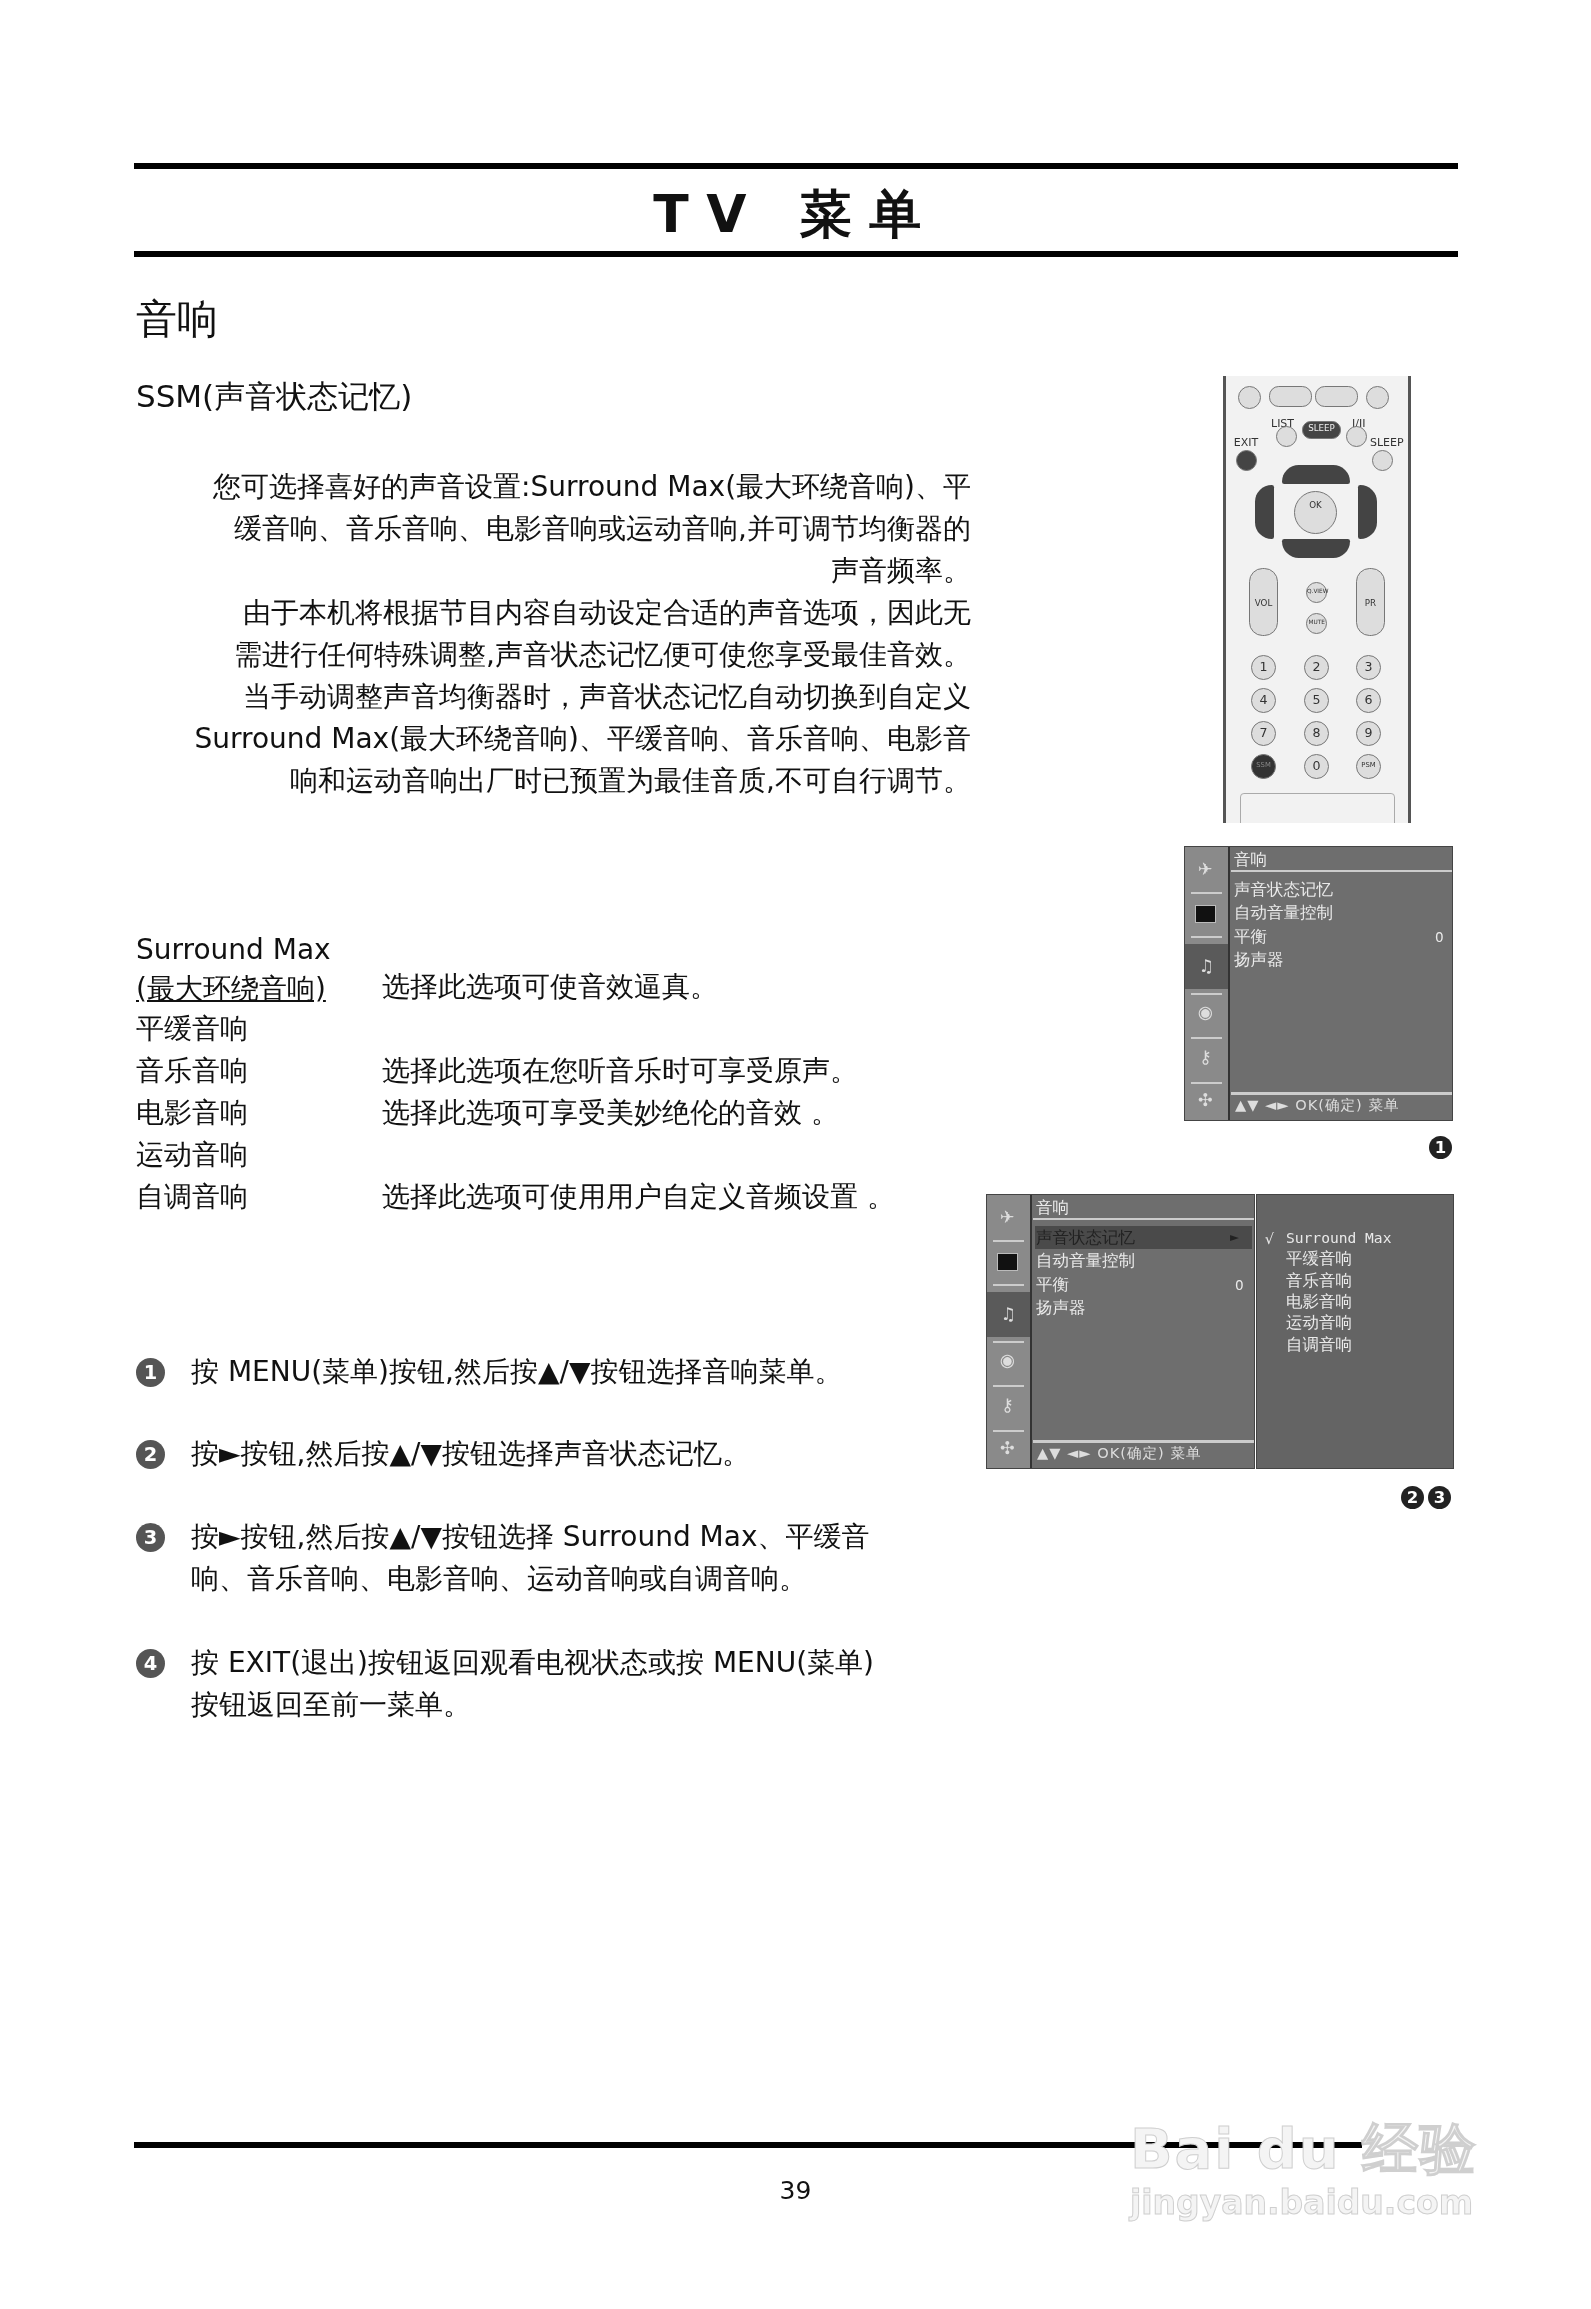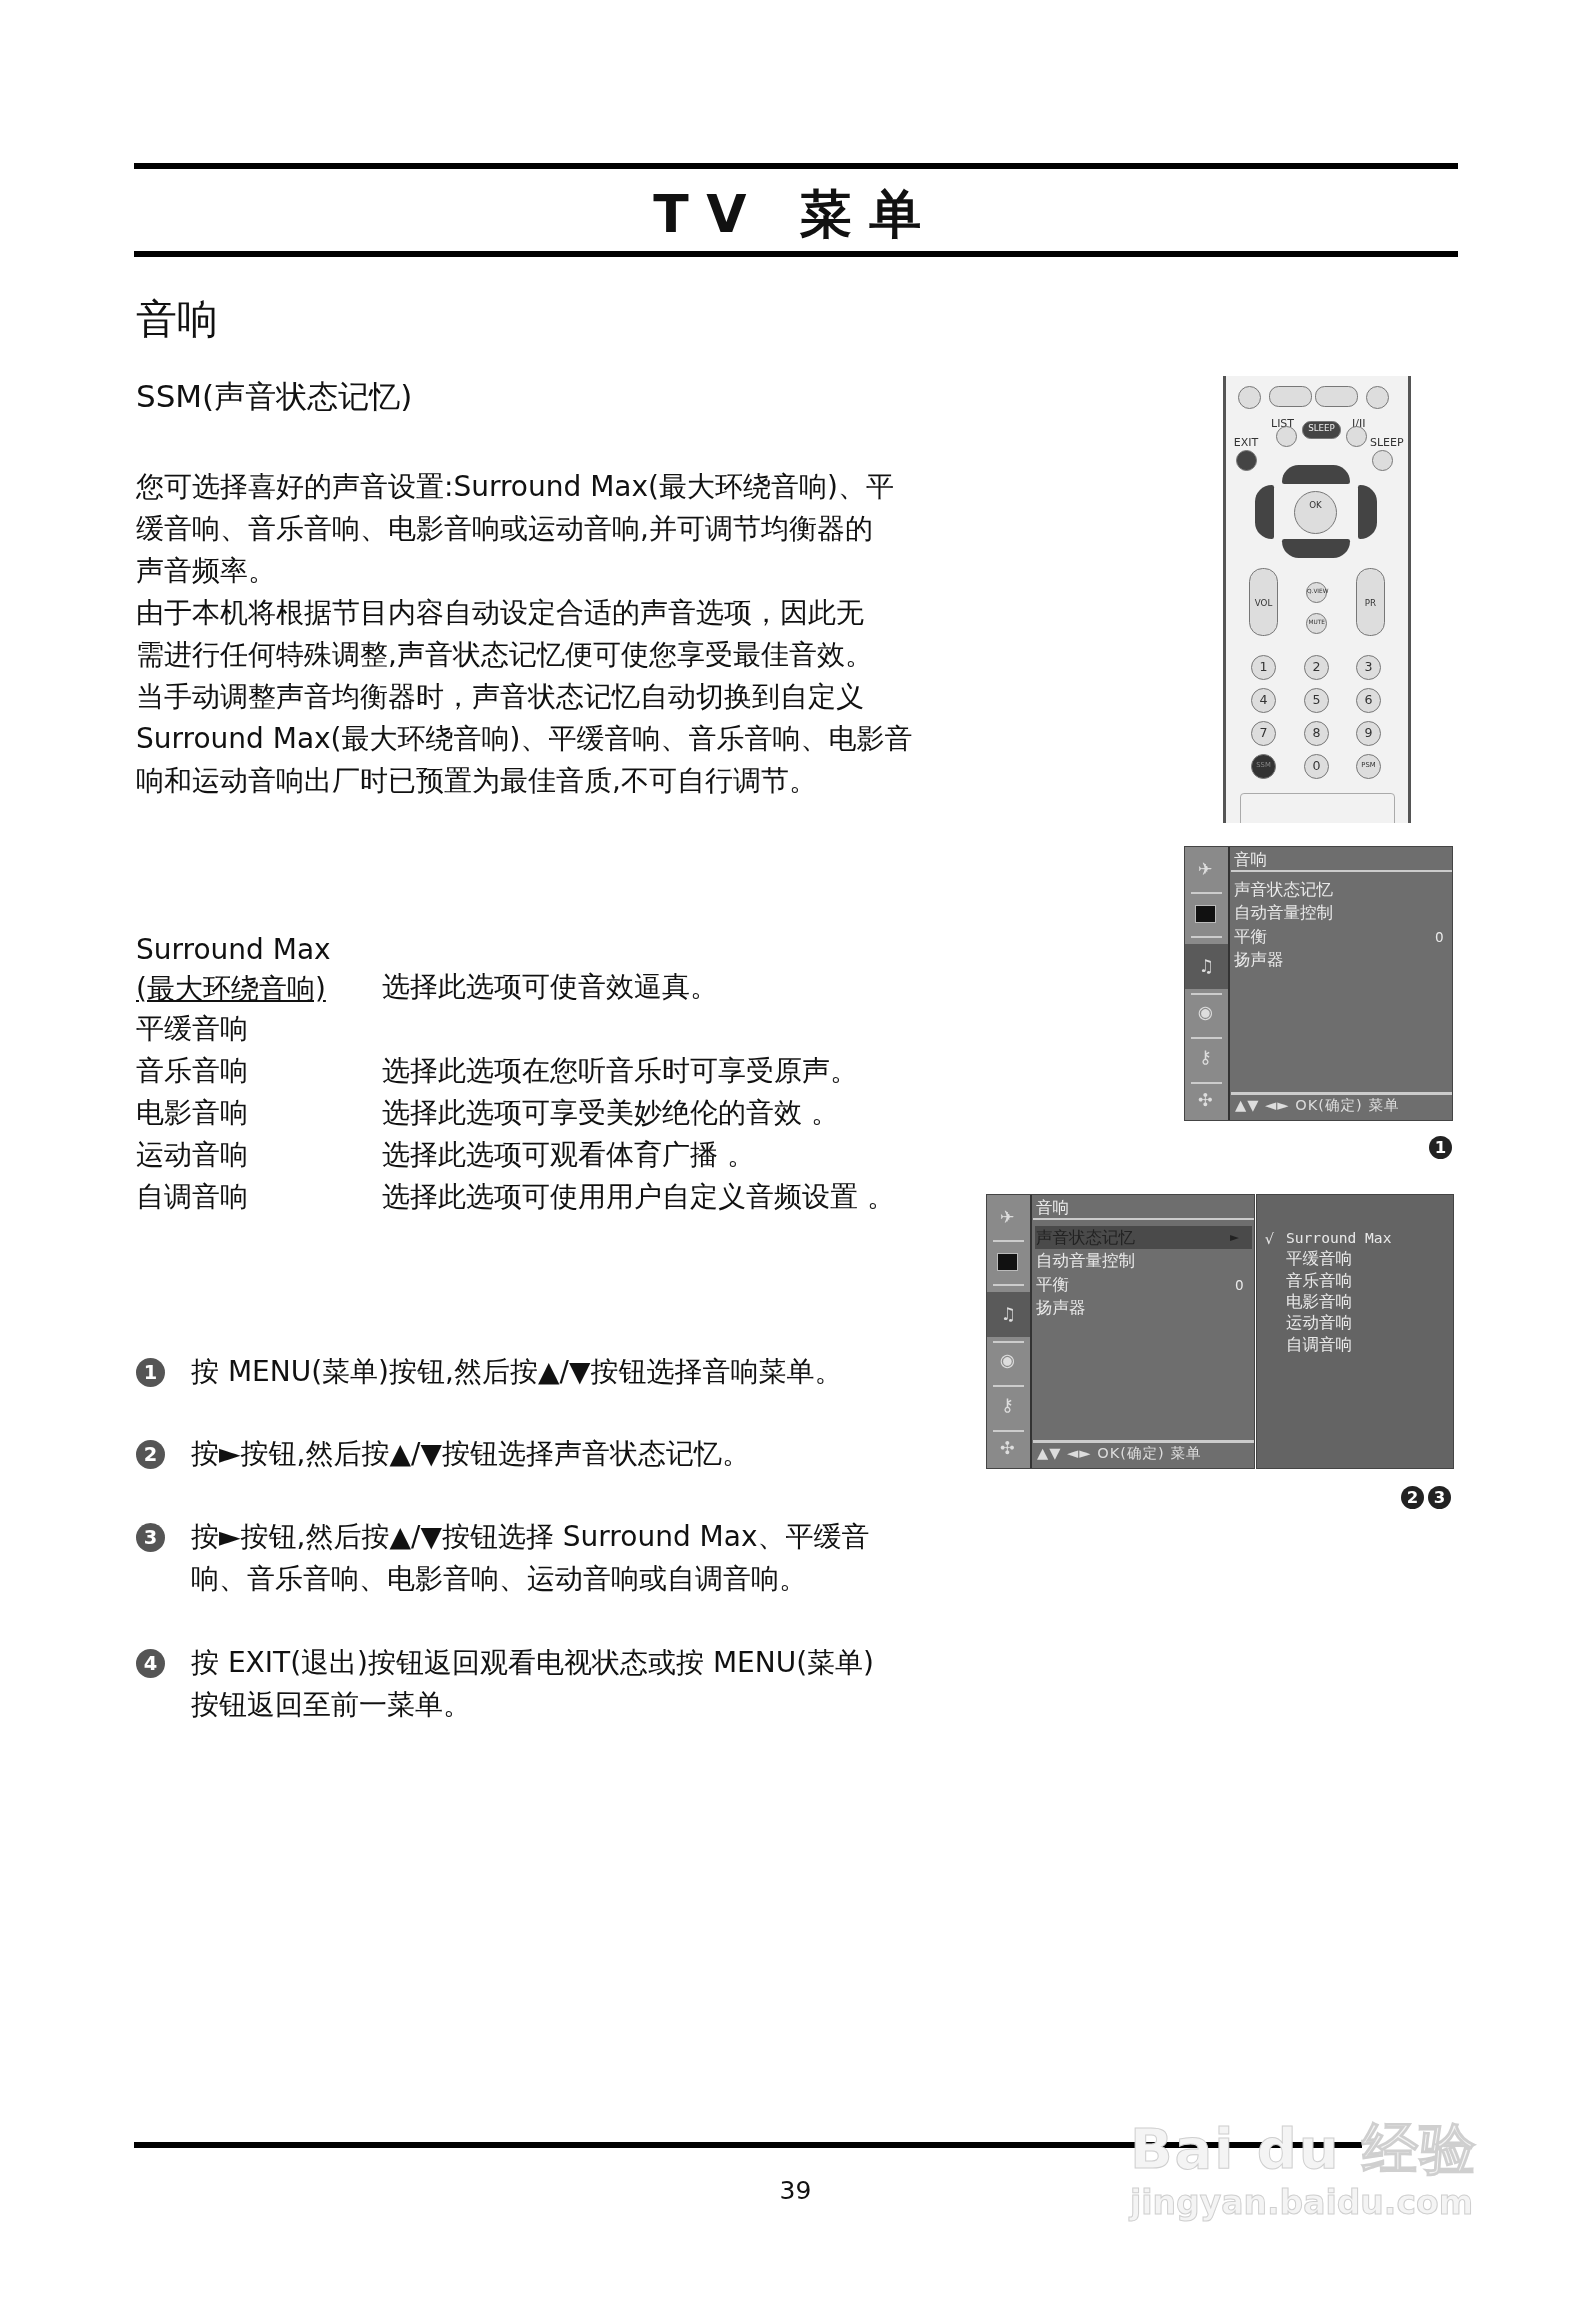--- a/index.html
+++ b/index.html
@@ -4,21 +4,21 @@
 <style>
   html, body { margin:0; padding:0; }
   body { width:1591px; height:2309px; background:#ffffff; position:relative; overflow:hidden;
          font-family:"DejaVu Sans", "Liberation Sans", sans-serif; color:#111; }
   .abs { position:absolute; }
   .rule { position:absolute; left:134px; width:1324px; height:5.8px; background:#000; }
   .title { position:absolute; left:134px; width:1324px; top:180px; height:68px; text-align:center;
            font-size:52px; font-weight:bold; letter-spacing:17.5px; line-height:68px; }
   .h1 { left:136px; top:295px; font-size:41px; line-height:49px; }
   .h2 { left:136px; top:377px; font-size:31px; line-height:39px; }
-  .para { left:136px; width:835px; font-size:28px; line-height:42px; }
+  .para { left:136px; width:835px; font-size:28px; line-height:42px;text-align:right; }
   .para p { margin:0; }
   .deflist { left:136px; top:930px; width:873px; font-size:28px; }
   .defrow { display:flex; line-height:42px; }
   .defterm { width:246px; flex:none; }
   .defdesc { flex:1; }
   .steps { left:136px; top:1351px; width:835px; font-size:28px; }
   .step { display:flex; line-height:42px; position:absolute; left:0; width:835px; }
   .step-num { width:29px; height:29px; border-radius:50%; background:#555; color:#fff; font-weight:bold;
               font-size:19.4px; line-height:29px; text-align:center; flex:none; margin-top:6.8px; margin-right:26px; }
   .step-text { flex:1; }
@@ -87,21 +87,20 @@
   <div class="defrow">
     <div class="defterm">音乐音响</div>
     <div class="defdesc">选择此选项在您听音乐时可享受原声。</div>
   </div>
   <div class="defrow">
     <div class="defterm">电影音响</div>
     <div class="defdesc">选择此选项可享受美妙绝伦的音效 。</div>
   </div>
   <div class="defrow">
     <div class="defterm">运动音响</div>
-    <div class="defdesc">选择此选项可观看体育广播 。</div>
   </div>
   <div class="defrow">
     <div class="defterm">自调音响</div>
     <div class="defdesc">选择此选项可使用用户自定义音频设置 。</div>
   </div>
 </div>
 
 <div class="abs steps">
   <div class="step" style="top:0px;">
     <div class="step-num">1</div>

